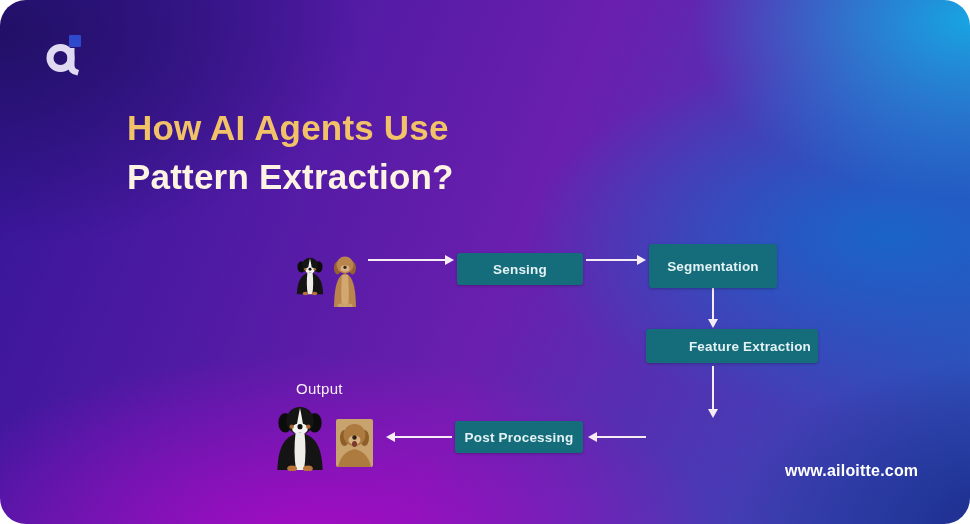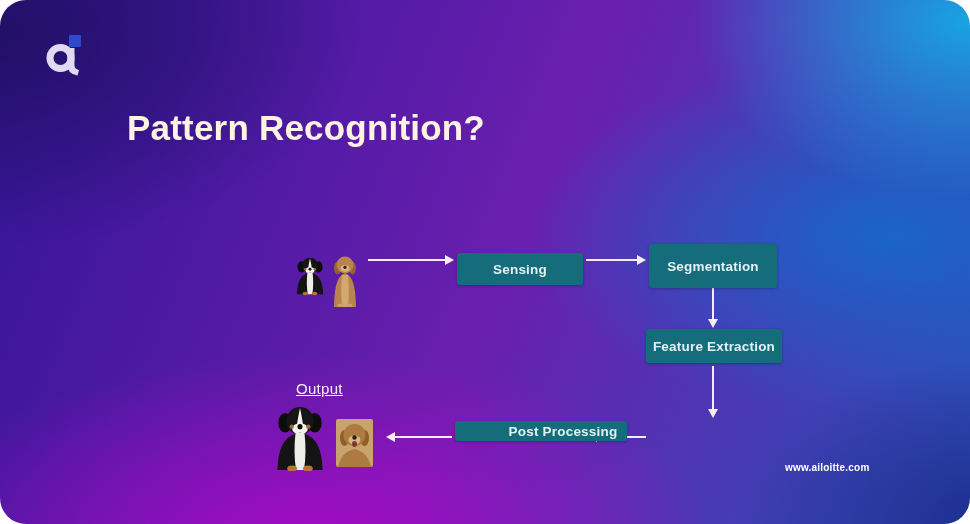--- a/index.html
+++ b/index.html
@@ -33,23 +33,23 @@
 
   
   .flow-box {
     position: absolute; background: #156C7B; border-radius: 3px;
     display: flex; align-items: center; justify-content: center;
     font-size: 13.5px; font-weight: 700; color: #E3F2F4; letter-spacing: 0.2px;
     box-shadow: 0 1px 3px rgba(0,0,0,0.25);
   }
   .box-sensing        { left: 457px; top: 244px; width: 126px; height: 32px; margin-top: 9px; }
   .box-segmentation   { left: 649px; top: 244px; width: 128px; height: 44px; }
-  .box-feature        { left: 646px; top: 329px; width: 136px; height: 34px; }
+  .box-feature        { left: 646px; top: 329px; width: 136px; height: 34px; padding-left: 36px; }
   .box-classification { left: 648px; top: 421px; width: 129px; height: 32px; }
-  .box-post           { left: 455px; top: 421px; width: 128px; height: 20px; padding-left: 44px; }
+  .box-post           { left: 455px; top: 421px; width: 128px; height: 32px; }
 
   
   .arrow { position: absolute; background: #F5ECF4; }
   .arrow-h { height: 2px; }
   .arrow-v { width: 2px; }
   .arrow-right::after {
     content: ""; position: absolute; right: -8px; top: -4px;
     border-left: 9px solid #F5ECF4; border-top: 5px solid transparent; border-bottom: 5px solid transparent;
   }
   .arrow-left::after {
@@ -67,31 +67,31 @@
   .a-class-post    { left: 596px; top: 436px; width: 50px; }
   .a-post-output   { left: 394px; top: 436px; width: 58px; }
 
   
   .input-dogs { position: absolute; left: 288px; top: 242px; width: 76px; height: 68px; }
   .input-dogs .bernese { position: absolute; left: 2px; top: 2px; }
   .input-dogs .golden  { position: absolute; left: 42px; top: 13px; }
 
   .output-label {
     position: absolute; left: 296px; top: 380px;
-    font-size: 15px; font-weight: 500; color: #F7EFF7; letter-spacing: 0.3px; text-decoration: underline;
+    font-size: 15px; font-weight: 500; color: #F7EFF7; letter-spacing: 0.3px;
   }
   .output-bernese { position: absolute; left: 265px; top: 406px; }
   .output-golden  {
     position: absolute; left: 336px; top: 419px; width: 37px; height: 48px;
     background: #C8A36E; border-radius: 2px; overflow: hidden;
   }
 
   .website {
     position: absolute; left: 785px; top: 462px;
-    font-size: 10px; font-weight: 700; color: #FFFFFF; letter-spacing: 0.2px;
+    font-size: 16px; font-weight: 700; color: #FFFFFF; letter-spacing: 0.2px;
   }
 
   .defs-holder { position: absolute; width: 0; height: 0; overflow: hidden; }
 </style>
 </head>
 <body>
 
 <svg class="defs-holder" aria-hidden="true">
   <defs>
     <g id="bernese-art">
@@ -133,21 +133,22 @@
 
 <div class="card">
 
   <svg class="logo" viewBox="0 0 38 42">
     <circle cx="14.5" cy="24" r="10.5" fill="none" stroke="#DFDAF2" stroke-width="7"></circle>
     <path d="M21.5 14 h7 v17.5 q0 3.5 4.5 4.5 l-1.5 5.5 q-10 -1.5 -10 -10 Z" fill="#DFDAF2"></path>
     <rect x="23" y="1" width="12" height="12" rx="1" fill="#2F49CC"></rect>
   </svg>
 
   <div class="title">
-    <div class="t2">Pattern Recognition?</div>
+    <div class="t1">How AI Agents Use</div>
+    <div class="t2">Pattern Extraction?</div>
   </div>
 
   <div class="input-dogs">
     <svg class="bernese" width="40" height="64" viewBox="0 0 70 66">
         <use href="#bernese-art"></use>
       </svg>
     <svg class="golden" width="30" height="52" viewBox="0 0 30 52">
         <use href="#golden-sit-art"></use>
       </svg>
   </div>

